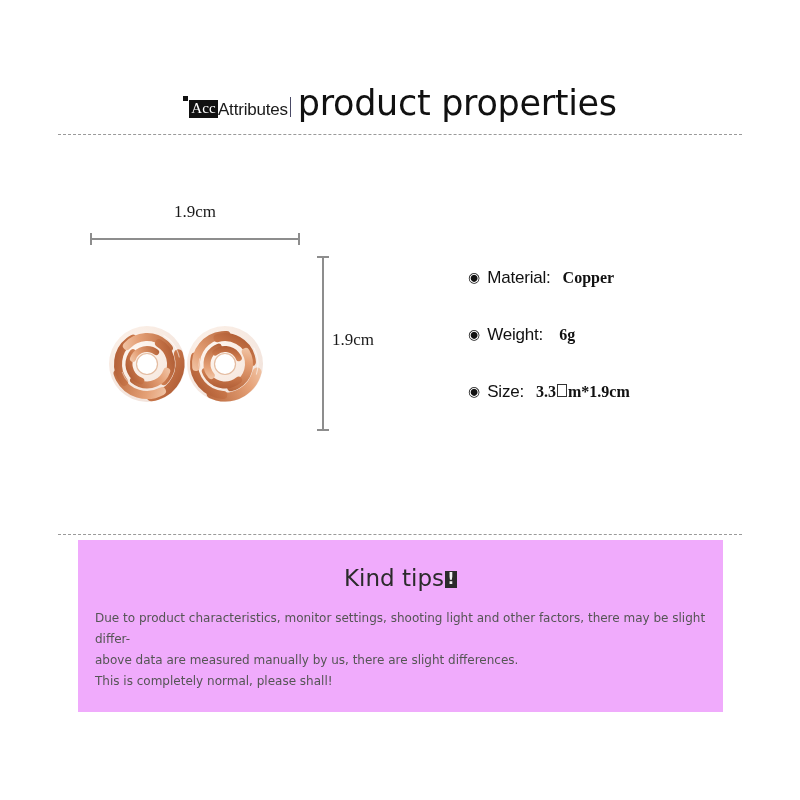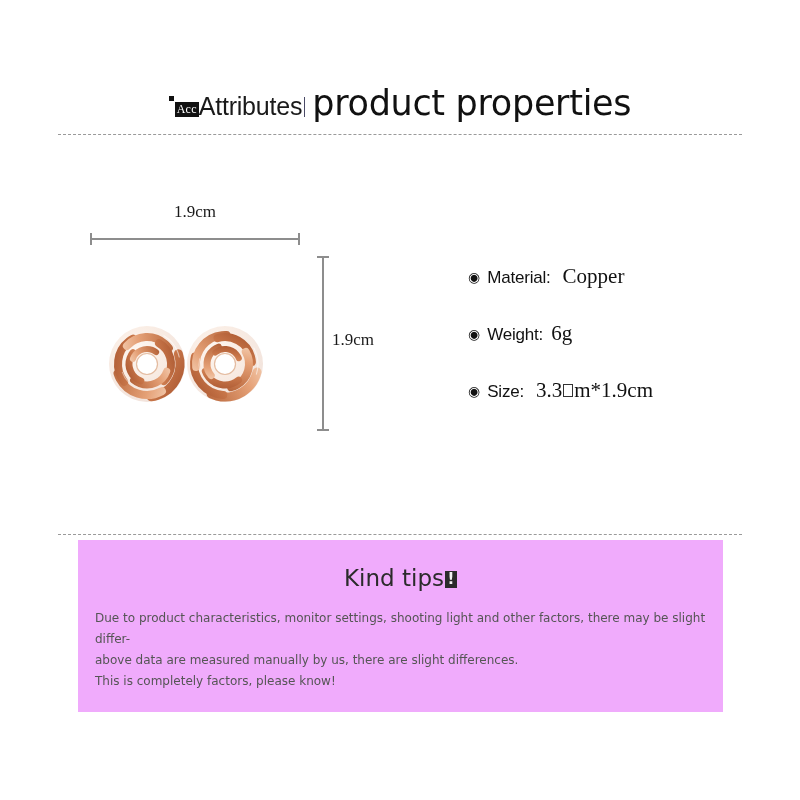--- a/index.html
+++ b/index.html
@@ -37,30 +37,30 @@
     width: 5px;
     height: 5px;
     background: #111111;
     display: inline-block;
     margin-right: 1px;
   }
   .hdr-badge {
     display: inline-block;
     background: #111111;
     color: #ffffff;
-    font-size: 12px;
+    font-size: 15px;
     font-family: "Liberation Serif", serif;
     letter-spacing: 0.2px;
     padding: 1px 2px 2px 2px;
     line-height: 1;
     position: relative;
     top: -2px;
   }
   .hdr-attr {
-    font-size: 25px;
+    font-size: 17px;
     color: #1a1a1a;
     font-family: "Liberation Sans", sans-serif;
     letter-spacing: -0.2px;
   }
   .hdr-bar {
     display: inline-block;
     width: 1px;
     height: 20px;
     background: #4a4a66;
     margin: 0 7px 0 2px;
@@ -176,25 +176,26 @@
   }
   .spec-label {
     font-family: "Liberation Sans", sans-serif;
     font-size: 17px;
     color: #111111;
     letter-spacing: -0.2px;
     margin-top: 10px;
   }
   .spec-value {
     font-family: "Liberation Serif", serif;
-    font-size: 21px;
+    font-size: 16px;
     color: #111111;
     margin-left: 12px;
-  }
-  .spec-value.tight { margin-left: 8px; }
+    font-weight: bold;
+  }
+  .spec-value.tight { margin-left: 16px; }
   .tofu {
     display: inline-block;
     width: 8px;
     height: 11px;
     border: 1px solid #333333;
     position: relative;
     top: 0px;
     margin: 0 1px;
     font-size: 7px;
     line-height: 10px;
@@ -355,17 +356,17 @@
   </div>
 
   <div class="divider" id="divider-tips"></div>
 
   <div id="tips-panel">
     <div id="tips-heading"><span>Kind tips</span><span class="tips-bang">!</span></div>
 
     <div id="tips-body">
       <p>Due to product characteristics, monitor settings, shooting light and other factors, there may be slight  differ-</p>
       <p>above data are measured manually by us, there are slight differences.</p>
-      <p>This is completely factors, please know!</p>
+      <p>This is completely normal, please shall!</p>
     </div>
   </div>
 
 </div>
 
 </body></html>

